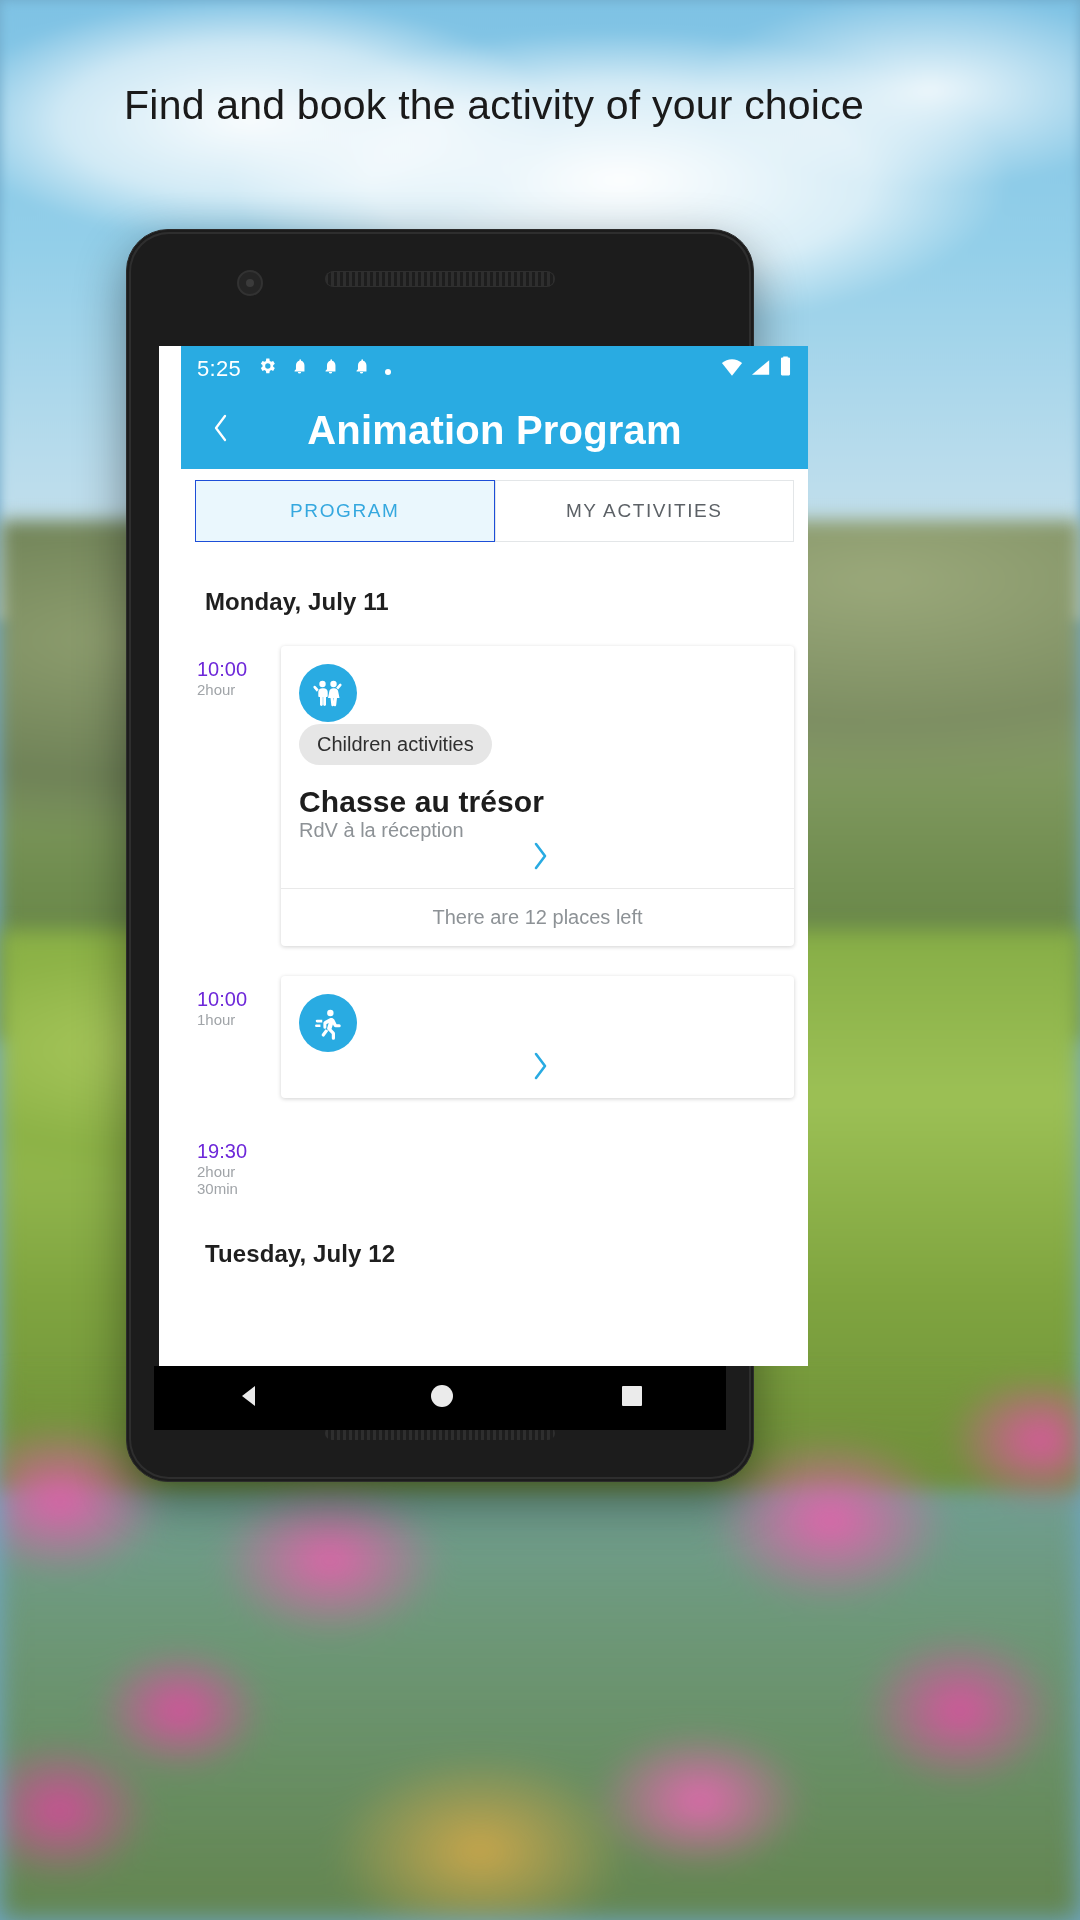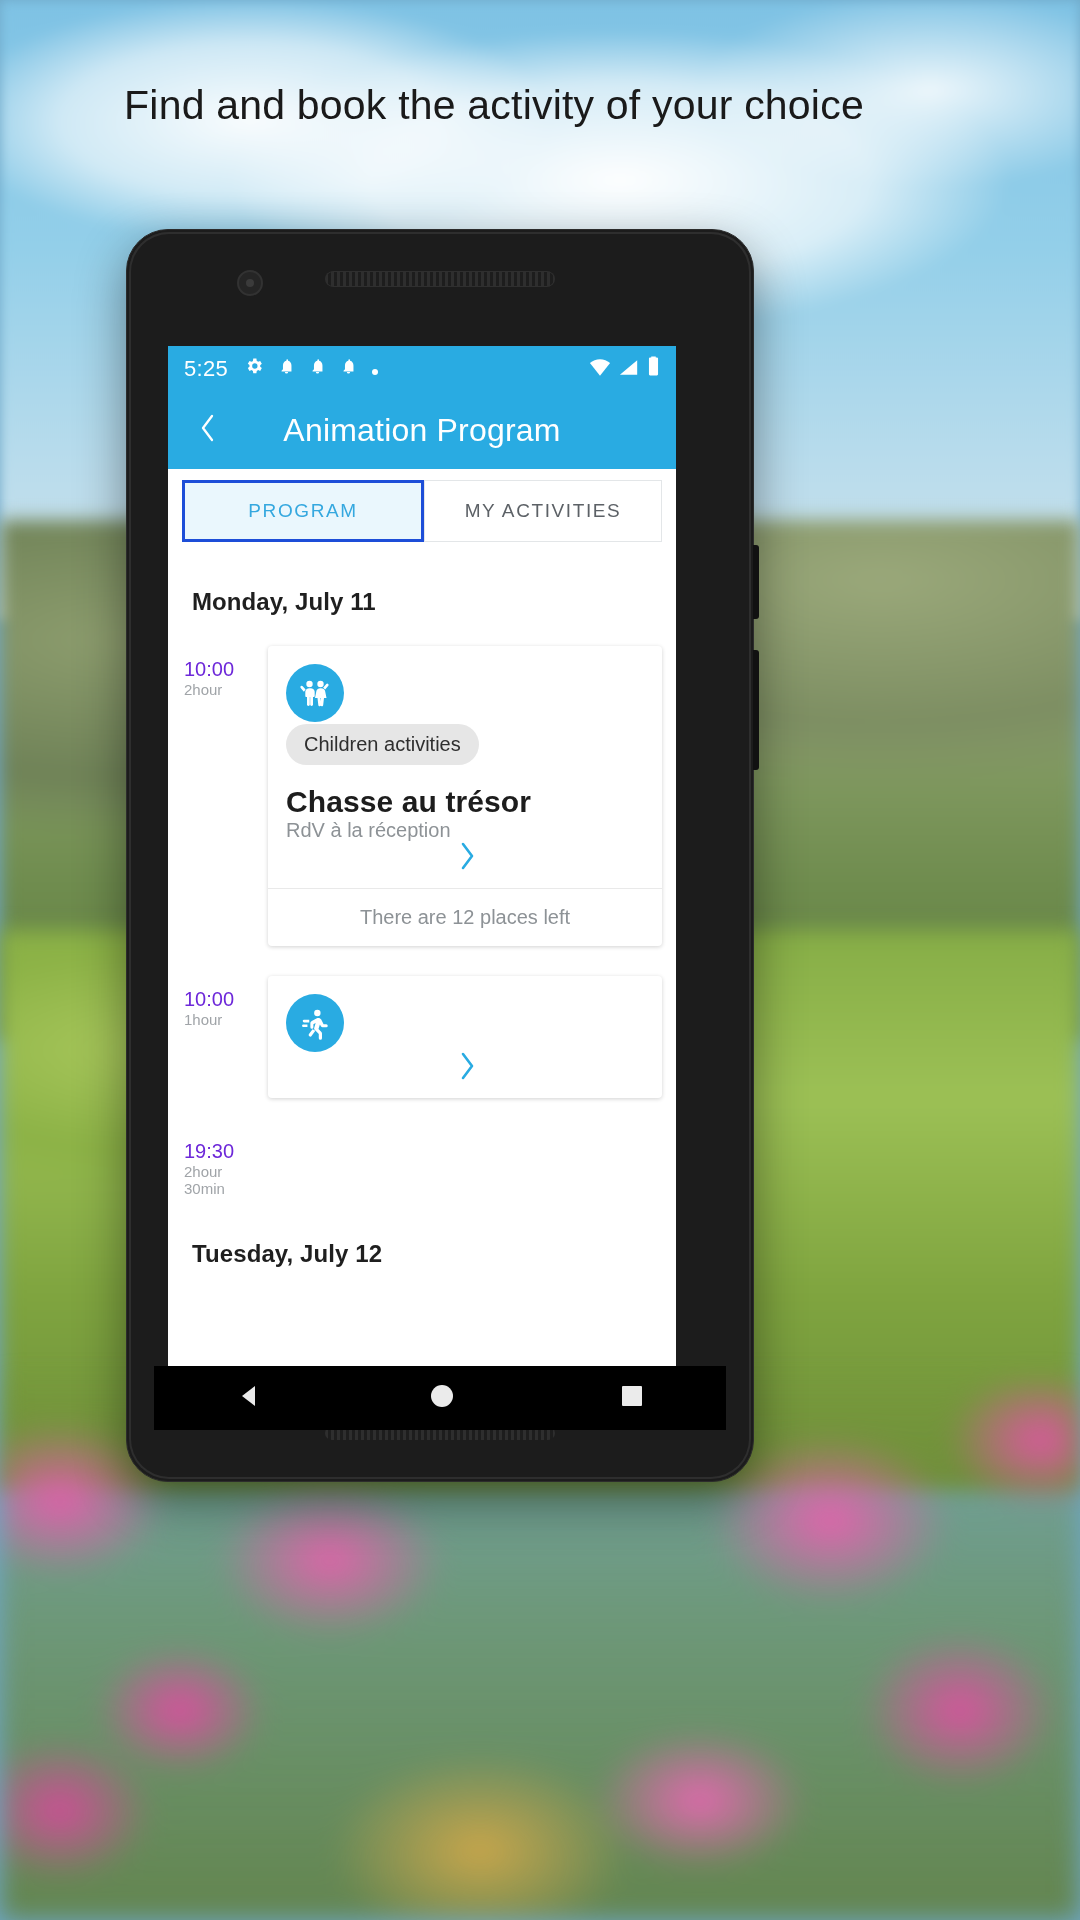--- a/index.html
+++ b/index.html
@@ -90,23 +90,23 @@
   .bottom-speaker{
     position:absolute; left:198px; top:1196px; width:230px; height:14px;
     border-radius:8px; background:#202020;
     background-image:repeating-linear-gradient(90deg,#2e2e2e 0 3px,#1d1d1d 3px 6px);
   }
   .side-btn-1{position:absolute;left:626px;top:315px;width:6px;height:74px;background:#111;border-radius:0 3px 3px 0;}
   .side-btn-2{position:absolute;left:626px;top:420px;width:6px;height:120px;background:#111;border-radius:0 3px 3px 0;}
 
   
   .screen {
-    position:absolute; left:41px; top:116px;
-    width:508px; height:1020px;
-    background:#fff; overflow:hidden;
+    position:absolute; left:32px; top:116px;
+    width:649px; height:1020px;
+    background:#fff; overflow:hidden;padding-left:22px;
   }
 
   
   .statusbar {
     height:45px; background:#29abe2; color:#fff;
     display:flex; align-items:center; padding:0 16px;
     font-size:21px;
   }
   .sb-time{font-size:22px;letter-spacing:.3px;margin-right:16px;}
   .sb-icons{display:flex;align-items:center;gap:14px;}
@@ -116,32 +116,32 @@
   .appbar{
     height:78px;background:#29abe2;color:#fff;
     display:flex;align-items:center;position:relative;
   }
   .back-btn{
     width:64px;height:64px;display:flex;align-items:center;justify-content:center;
     margin-left:8px;
   }
   .appbar-title{
     position:absolute;left:0;right:0;text-align:center;
-    font-size:32px;font-weight:400;letter-spacing:.2px;pointer-events:none;
+    font-size:40px;font-weight:700;letter-spacing:.2px;pointer-events:none;
   }
 
   
   .tabs{display:flex;height:62px;background:#fff;padding:0 14px;margin-top:11px;}
   .tab{
     flex:1;display:flex;align-items:center;justify-content:center;
     font-size:19px;letter-spacing:1.6px;color:#5c6166;
     border:1px solid #e3e6e8;background:#fff;
   }
   .tab.active{
-    color:#35a8df;background:#eaf7fd;border:3px solid #1d4ed8;
+    color:#35a8df;background:#eaf7fd;border:1px solid #1d4ed8;
   }
 
   
   .content{padding:0 0 10px 0;}
   .day-header{
     font-size:24px;font-weight:700;color:#1f1f1f;
     padding:46px 0 0 24px;letter-spacing:.1px;
   }
 
   .row{display:flex;margin-top:30px;padding-left:14px;}

